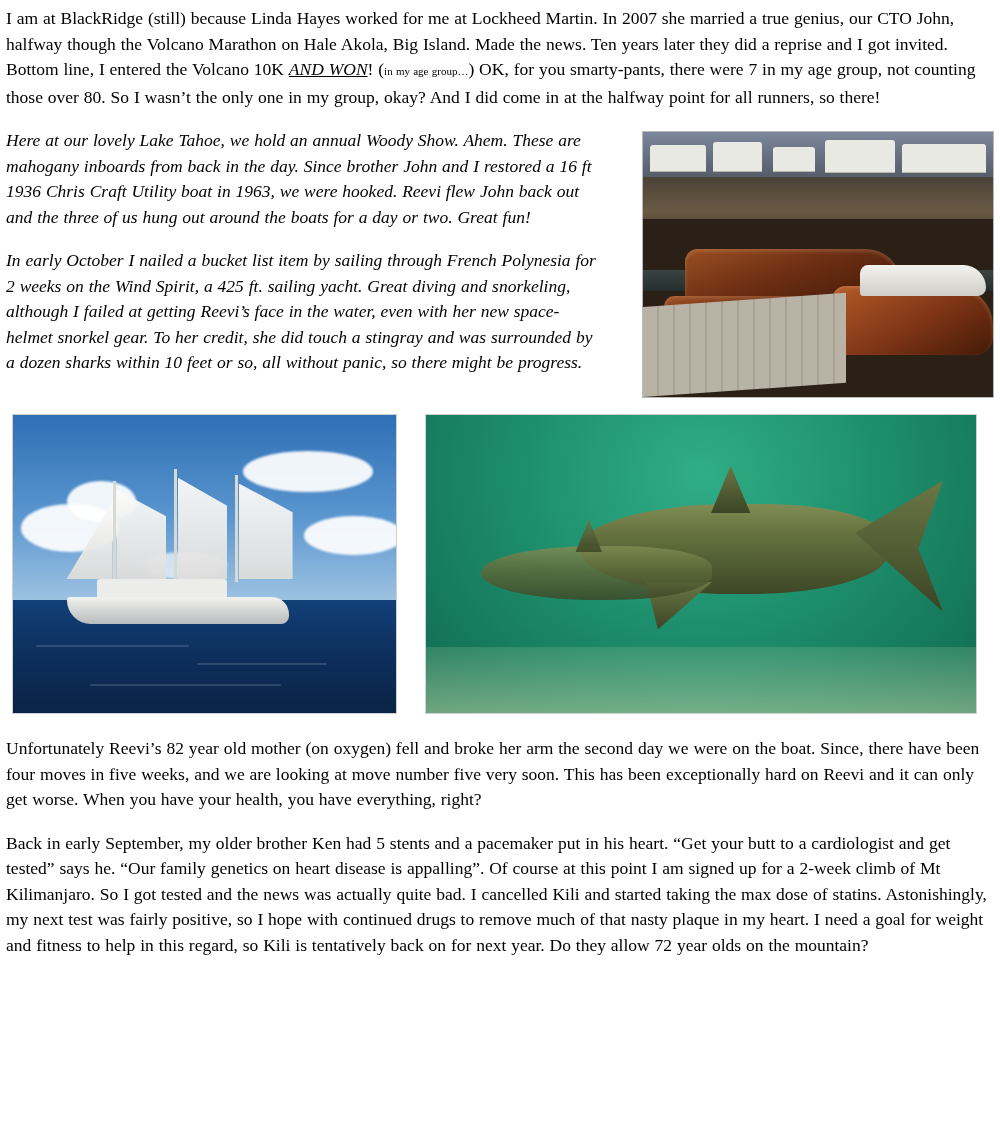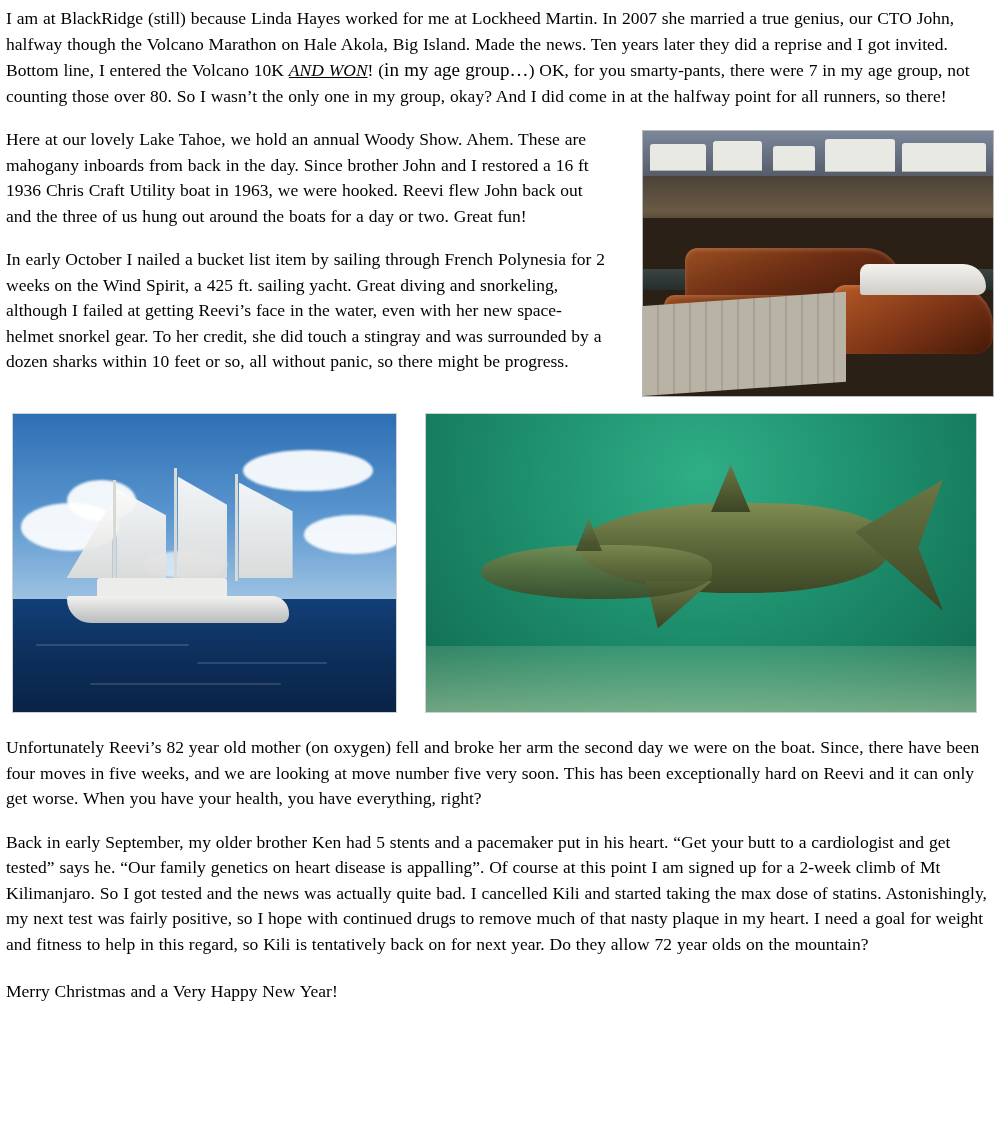--- a/index.html
+++ b/index.html
@@ -26,21 +26,21 @@
     box-sizing: border-box;
   }
   p.para {
     font-size: 17.5px;
     line-height: 25.5px;
     margin: 0 0 18px 0;
     text-align: left;
     word-spacing: 0.5px;
   }
   .small-caps-note {
-    font-size: 19px;
+    font-size: 11px;
   }
   .ital {
     font-style: italic;
     text-decoration: underline;
   }
 
   
   .boat-float {
     float: right;
     width: 352px;
@@ -50,20 +50,21 @@
     box-sizing: border-box;
     overflow: hidden;
     position: relative;
     background: #2a2016;
   }
   .wrap-block {
     overflow: hidden;
   }
   .wrap-block p.para {
     margin-bottom: 18px;
+    font-style: italic;
   }
   .narrow {
     max-width: 600px;
   }
 
   
   .boat-sky {
     position: absolute; left: 0; top: 0; width: 100%; height: 30%;
     background: linear-gradient(180deg, #7c879a 0%, #5d6575 45%, #3c3a33 100%);
   }
@@ -261,16 +262,15 @@
         <div class="fin" style="left:40%;top:56%;width:12%;height:16%;clip-path:polygon(0 0,100% 0,18% 100%);"></div>
         <div class="fin" style="left:78%;top:22%;width:16%;height:44%;clip-path:polygon(0 40%,100% 0,72% 52%,100% 100%);"></div>
 
         <div class="shark-body" style="left:10%;top:44%;width:42%;height:18%;opacity:0.85;"></div>
         <div class="fin" style="left:26%;top:35%;width:6%;height:11%;clip-path:polygon(20% 100%,100% 100%,60% 0);opacity:0.85;"></div>
       </div>
     </div>
 
     <p class="para">Unfortunately Reevi’s 82 year old mother (on oxygen) fell and broke her arm the second day we were on the boat.  Since, there have been four moves in five weeks, and we are looking at move number five very soon.  This has been exceptionally hard on Reevi and it can only get worse.  When you have your health, you have everything, right?</p>
     <p class="para">Back in early September, my older brother Ken had 5 stents and a pacemaker put in his heart.  “Get your butt to a cardiologist and get tested” says he.  “Our family genetics on heart disease is appalling”.  Of course at this point I am signed up for a 2-week climb of Mt Kilimanjaro.  So I got tested and the news was actually quite bad.  I cancelled Kili and started taking the max dose of statins.  Astonishingly, my next test was fairly positive, so I hope with continued drugs to remove much of that nasty plaque in my heart. I need a goal for weight and fitness to help in this regard, so Kili is tentatively back on for next year.  Do they allow 72 year olds on the mountain?</p>
-    <p class="para" style="margin-top:22px;">Merry Christmas and a Very Happy New Year!</p>
 
   </div>
 </div>
 
 </body></html>

